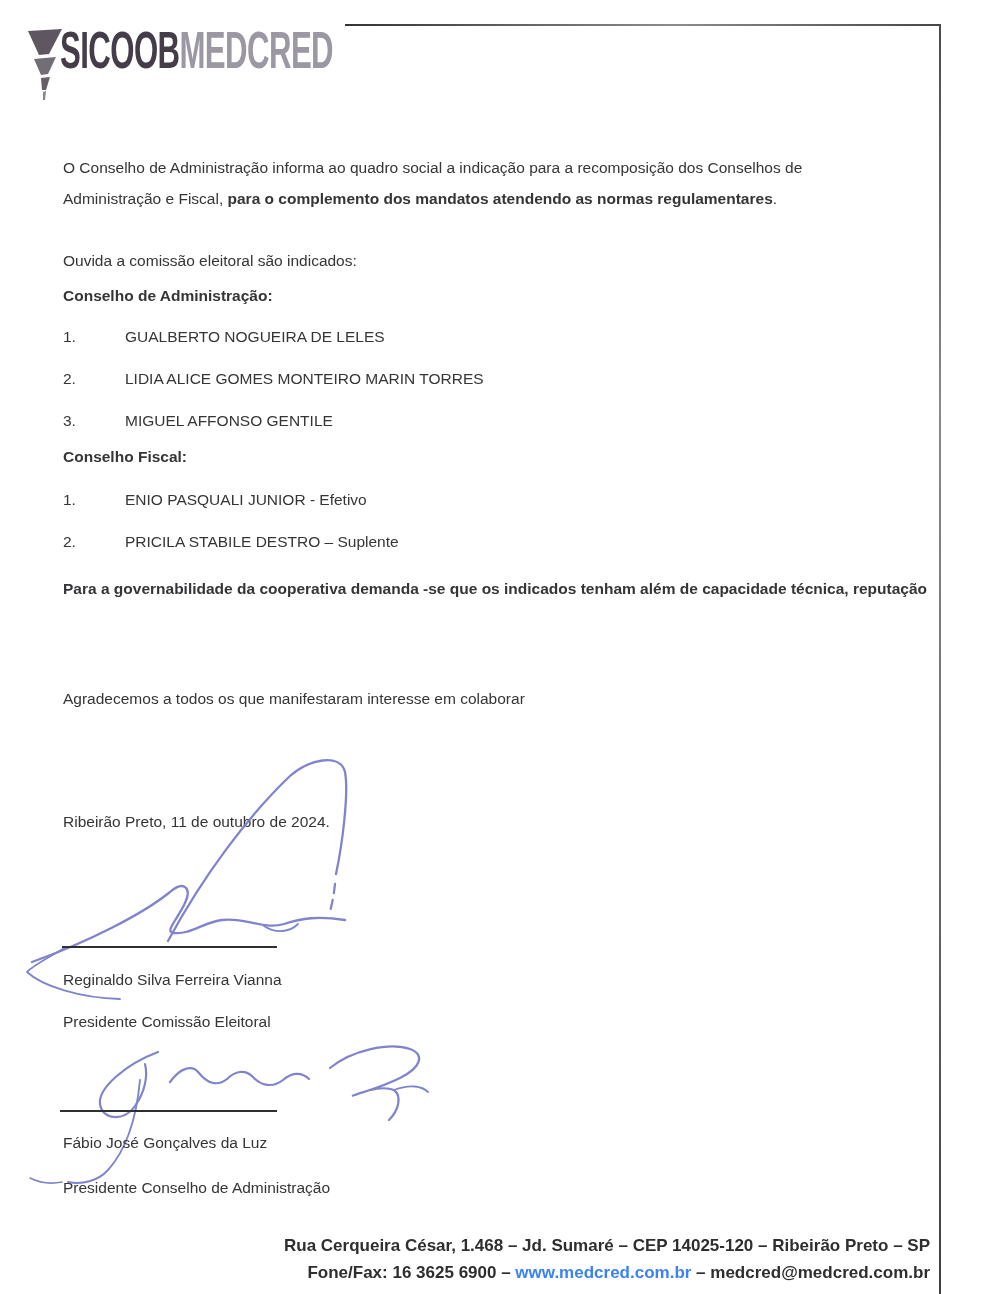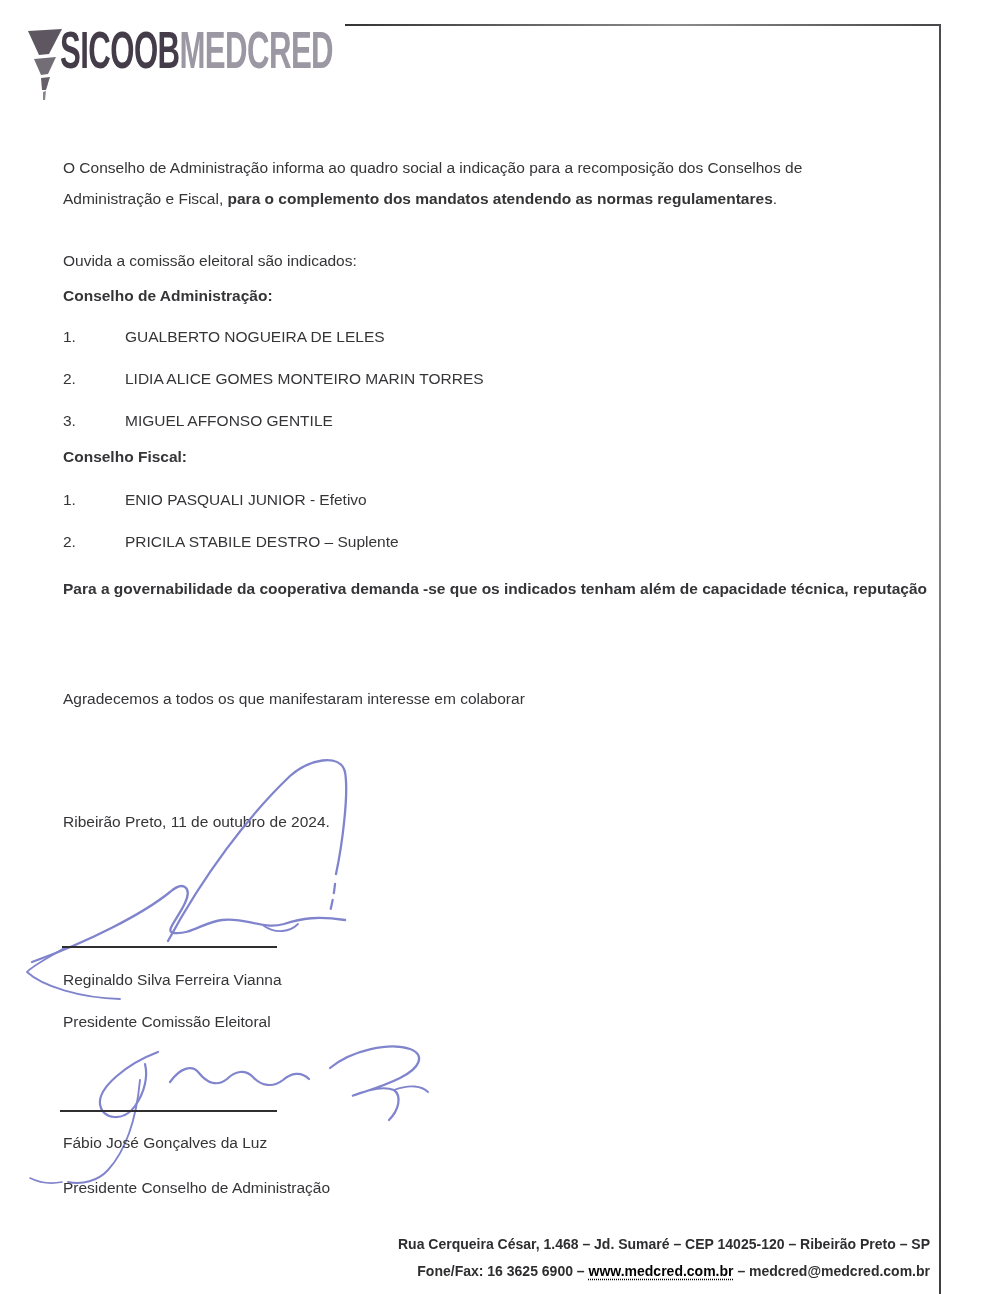--- a/index.html
+++ b/index.html
@@ -41,25 +41,25 @@
 
   
   .sig-svg { pointer-events:none; }
   .sig-line { border-top:2px solid #2f2f31; }
   .sig-line-1 { left:62px; top:946px; width:215px; }
   .sig-line-2 { left:60px; top:1110px; width:217px; }
   .sig-name, .sig-role { left:63px; font-size:15.5px; }
 
   
   .footer-line {
-    right:70px; font-size:14px; font-weight:600; color:#2e2e30;
+    right:70px; font-size:17px; font-weight:600; color:#2e2e30;
     white-space:nowrap; text-align:right;
   }
   .footer-link {
-    color:#000000; text-decoration:underline;
+    color:#3b82f6; 
     text-decoration-style:dotted; text-underline-offset:3px;
   }
 </style>
 </head>
 <body>
 
 <div class="abs scan-h"></div>
 <div class="abs scan-v"></div>
 
 <div class="abs sicoob-icon">

